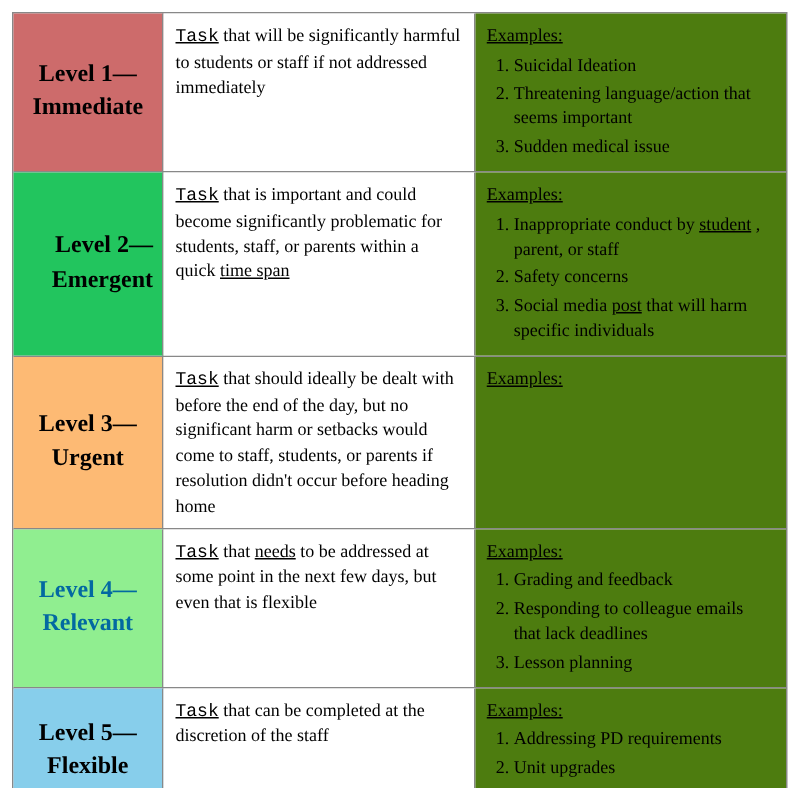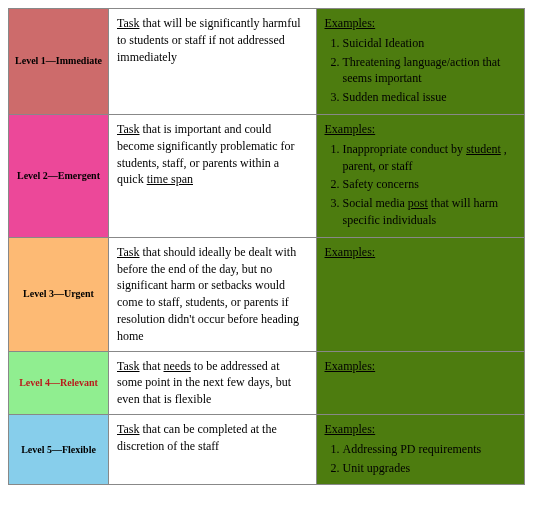--- a/index.html
+++ b/index.html
@@ -30,36 +30,37 @@
     }
     .cell:last-child {
       border-right: none;
     }
     .level-cell {
       display: flex;
       align-items: center;
       justify-content: center;
       text-align: center;
       font-weight: bold;
-      font-size: 10px;
-      padding: 0 6px;
+      font-size: 16px;
+      padding: 19px 6px;
     }
     .level-1 { background-color: #cd6b6b; color: #000; }
-    .level-2 { background-color: #ec4899; color: #000; }
+    .level-2 { background-color: #22c55e; color: #000; text-align: right; }
     .level-3 { background-color: #fdba74; color: #000; }
-    .level-4 { background-color: #90ee90; color: #b91c1c; align-items: center; }
+    .level-4 { background-color: #90ee90; color: #0369a1; align-items: center; }
     .level-5 { background-color: #87ceeb; color: #000; }
     .desc-cell {
       background: #fff;
     }
     .examples-cell {
       background: #4d7c0f;
     }
     .task-word {
       text-decoration: underline;
+      font-family: Liberation Mono, monospace;
     }
     .underline-text {
       text-decoration: underline;
     }
     ol {
       padding-left: 18px;
     }
     ol li {
       margin-bottom: 2px;
     }
@@ -123,20 +124,25 @@
 
   <div class="row">
     <div class="cell level-cell level-4">
       <span>Level 4—Relevant</span>
     </div>
     <div class="cell desc-cell">
       <span class="task-word">Task</span><span> that </span><span class="underline-text">needs</span><span> to be addressed at some point in the next few days, but even that is flexible</span>
     </div>
     <div class="cell examples-cell">
       <span class="examples-label">Examples:</span>
+      <ol>
+        <li><span>Grading and feedback</span></li>
+        <li><span>Responding to colleague emails that lack deadlines</span></li>
+        <li><span>Lesson planning</span></li>
+      </ol>
     </div>
   </div>
 
   <div class="row">
     <div class="cell level-cell level-5">
       <span>Level 5—Flexible</span>
     </div>
     <div class="cell desc-cell">
       <span class="task-word">Task</span><span> that can be completed at the discretion of the staff</span>
     </div>

